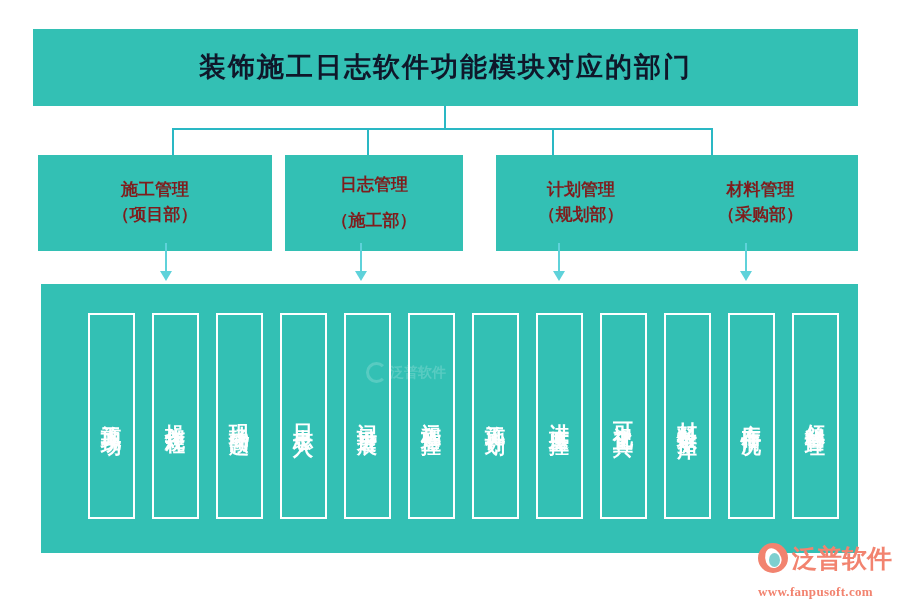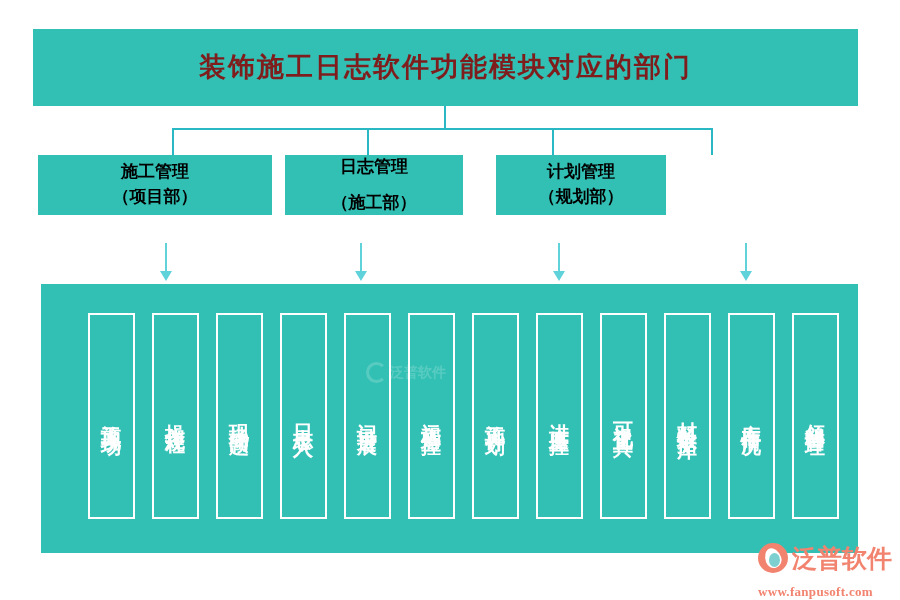--- a/index.html
+++ b/index.html
@@ -26,21 +26,21 @@
     left: 33px;
     top: 29px;
     width: 825px;
     height: 77px;
     background: #33c0b4;
     display: flex;
     align-items: center;
     justify-content: center;
   }
   .title-banner .title-text {
-    color: #7f1d1d;
+    color: #0f172a;
     font-size: 27px;
     font-weight: bold;
     letter-spacing: 2px;
     line-height: 1;
   }
 
   
   .conn-stem {
     position: absolute;
     left: 444px;
@@ -66,27 +66,27 @@
   }
   .conn-drop.d1 { left: 172px; }
   .conn-drop.d2 { left: 367px; }
   .conn-drop.d3 { left: 552px; }
   .conn-drop.d4 { left: 711px; }
 
   
   .dept-box {
     position: absolute;
     top: 155px;
-    height: 60px;
+    height: 96px;
     background: #33c0b4;
     display: flex;
     flex-direction: column;
     align-items: center;
     justify-content: center;
-    color: #000000;
+    color: #7f1d1d;
     font-size: 17px;
     font-weight: bold;
     line-height: 1.45;
     text-align: center;
   }
   .dept-box .l1, .dept-box .l2 { display: block; }
   .dept-box.b1 { left: 38px;  width: 234px; }
   .dept-box.b2 { left: 285px; width: 178px; gap: 11px; }
   .dept-box.b3 { left: 476px; width: 170px; margin-left: 20px; }
   .dept-box.b4 { left: 663px; width: 195px; }
@@ -263,20 +263,24 @@
     <span class="l2">（项目部）</span>
   </div>
   <div class="dept-box b2">
     <span class="l1">日志管理</span>
     <span class="l2">（施工部）</span>
   </div>
   <div class="dept-box b3">
     <span class="l1">计划管理</span>
     <span class="l2">（规划部）</span>
   </div>
+  <div class="dept-box b4">
+    <span class="l1">材料管理</span>
+    <span class="l2">（采购部）</span>
+  </div>
 
   <div class="arrow a1">
     <div class="shaft"></div>
     <div class="head"></div>
   </div>
   <div class="arrow a2">
     <div class="shaft"></div>
     <div class="head"></div>
   </div>
   <div class="arrow a3">

